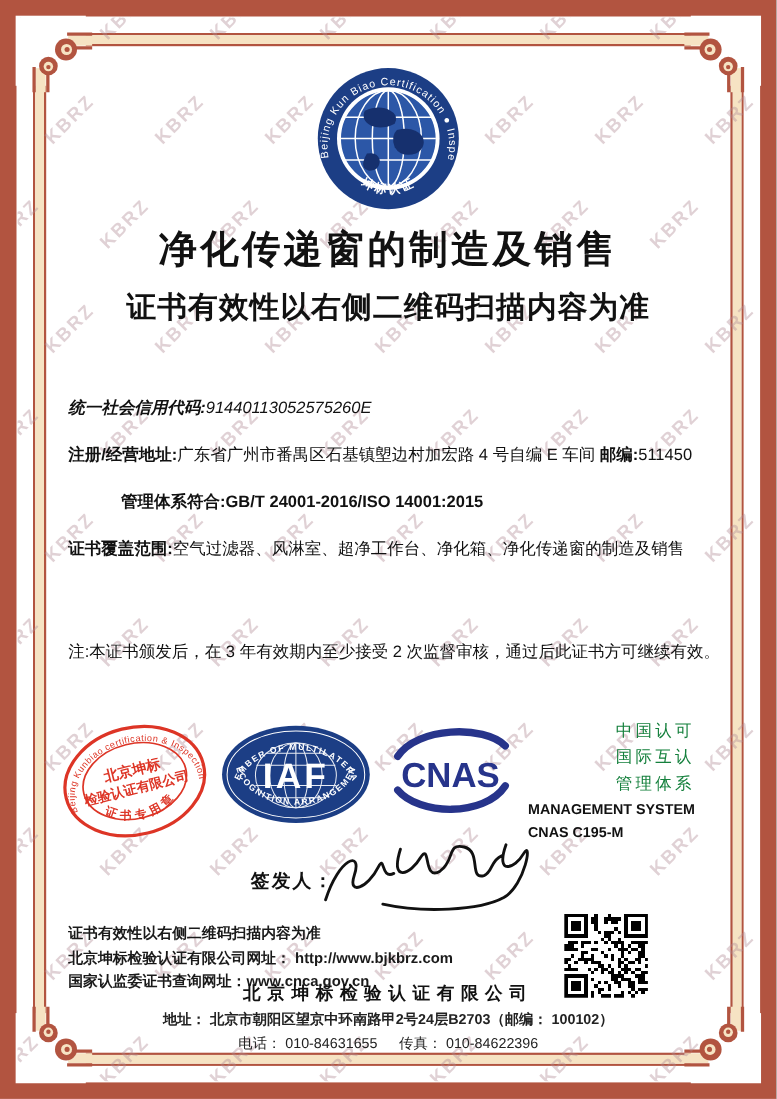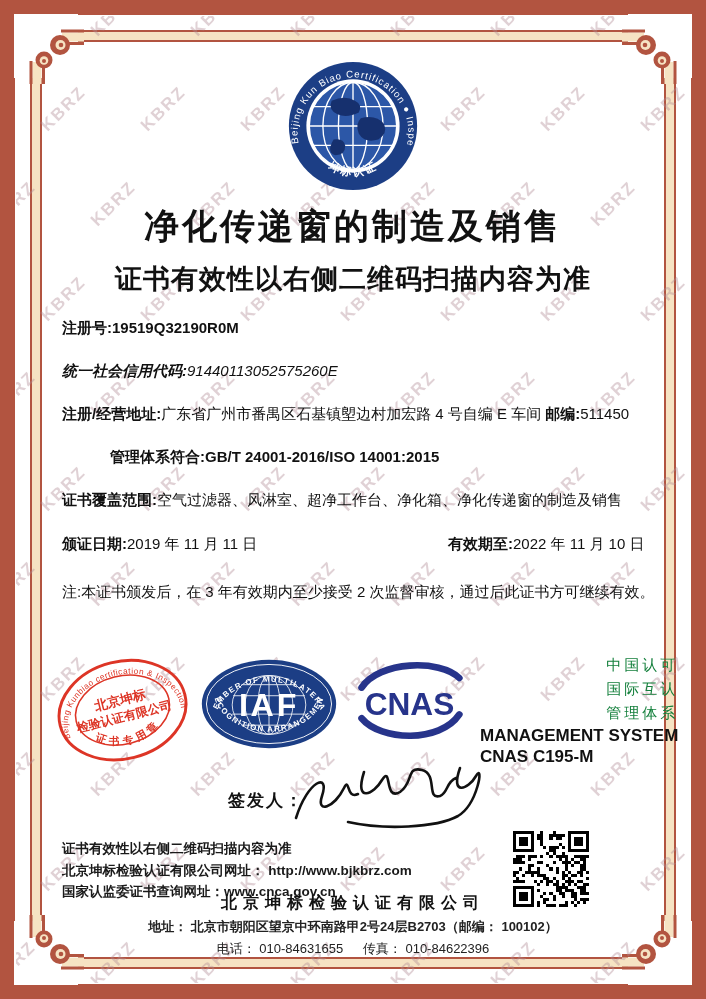--- a/index.html
+++ b/index.html
@@ -29,21 +29,21 @@
   #cert-title{top:203px;font-family:"Liberation Serif","DejaVu Serif",serif;
      font-size:35px;font-weight:800;letter-spacing:3px;}
   #company-name{top:261px;font-family:"Liberation Serif","DejaVu Serif",serif;
      font-size:27px;font-weight:600;letter-spacing:1px;}
   .field{left:62px;right:50px;font-size:15px;line-height:19px;}
   .flabel{font-weight:bold;}
   .fv-bold{font-weight:bold;}
   .zip{margin-left:4px;}
   .note{left:62px;right:40px;font-size:15px;}
   .acc-cn{font-size:15px;letter-spacing:3px;line-height:24px;color:#15803d;text-align:right;}
-  .acc-en{font-size:17px;font-weight:bold;line-height:21px;color:#111;}
+  .acc-en{font-size:13px;font-weight:bold;line-height:21px;color:#111;}
   #signer-label{left:228px;top:789px;font-size:17px;font-weight:bold;letter-spacing:2px;}
   .verify{left:62px;top:838px;font-size:13.5px;font-weight:600;line-height:21.5px;color:#1a1a1a;}
   #footer-company{top:893px;font-size:16px;font-weight:bold;letter-spacing:6px;}
   #footer-address{top:918px;font-size:13px;font-weight:600;color:#222;}
   #footer-phones{top:940px;font-size:13px;font-weight:400;color:#222;}
   #footer-phones span{margin:0 8px;}
   svg text{font-family:"Liberation Sans","DejaVu Sans",sans-serif;}
 </style>
 </head>
 <body>
@@ -226,40 +226,31 @@
       </text>
       <text font-size="11.5" fill="#fff" font-weight="bold" text-anchor="middle" letter-spacing="2">
         <textPath href="#logo-arc-bottom" startOffset="50%">坤标认证</textPath>
       </text>
     </svg>
   </div>
 
   <div class="abs ctr" id="cert-title">净化传递窗的制造及销售</div>
   <div class="abs ctr" id="company-name">证书有效性以右侧二维码扫描内容为准</div>
 
-  <div class="abs field" style="top:318px;">
-    <span class="flabel">注册号:</span><span class="fv-bold">19519Q32190R0M</span>
-  </div>
   <div class="abs field" style="top:361px;font-style:italic;">
     <span class="flabel">统一社会信用代码:</span><span>91440113052575260E</span>
   </div>
   <div class="abs field" style="top:404px;">
     <span class="flabel">注册/经营地址:</span><span>广东省广州市番禺区石基镇塱边村加宏路 4 号自编 E 车间</span><span class="flabel zip">邮编:</span><span>511450</span>
   </div>
   <div class="abs field" style="top:447px;margin-left:48px;">
     <span class="flabel">管理体系符合:</span><span class="fv-bold">GB/T 24001-2016/ISO 14001:2015</span>
   </div>
   <div class="abs field" style="top:490px;">
     <span class="flabel">证书覆盖范围:</span><span>空气过滤器、风淋室、超净工作台、净化箱、净化传递窗的制造及销售</span>
-  </div>
-  <div class="abs field" style="top:534px;">
-    <span class="flabel">颁证日期:</span><span>2019 年 11 月 11 日</span>
-    <span style="position:absolute;left:386px;">
-      <span class="flabel">有效期至:</span><span>2022 年 11 月 10 日</span>
-    </span>
   </div>
   <div class="abs note" style="top:583px;">注:本证书颁发后，在 3 年有效期内至少接受 2 次监督审核，通过后此证书方可继续有效。</div>
 
   <div class="abs" style="left:50px;top:648px;width:146px;height:128px;transform:rotate(-14deg);">
     <svg width="146" height="128" viewBox="0 0 150 130">
       <ellipse cx="75" cy="63" rx="66" ry="50" fill="none" stroke="#dd3526" stroke-width="3"></ellipse>
       <ellipse cx="75" cy="63" rx="49" ry="35" fill="none" stroke="#dd3526" stroke-width="1.6"></ellipse>
       <defs>
         <path id="stamp-arc" d="M 17,80 A 59,45 0 1 1 133,80" fill="none"></path>
         <path id="stamp-arc-bottom" d="M 40,85 A 42,29 0 0 0 110,85" fill="none"></path>

